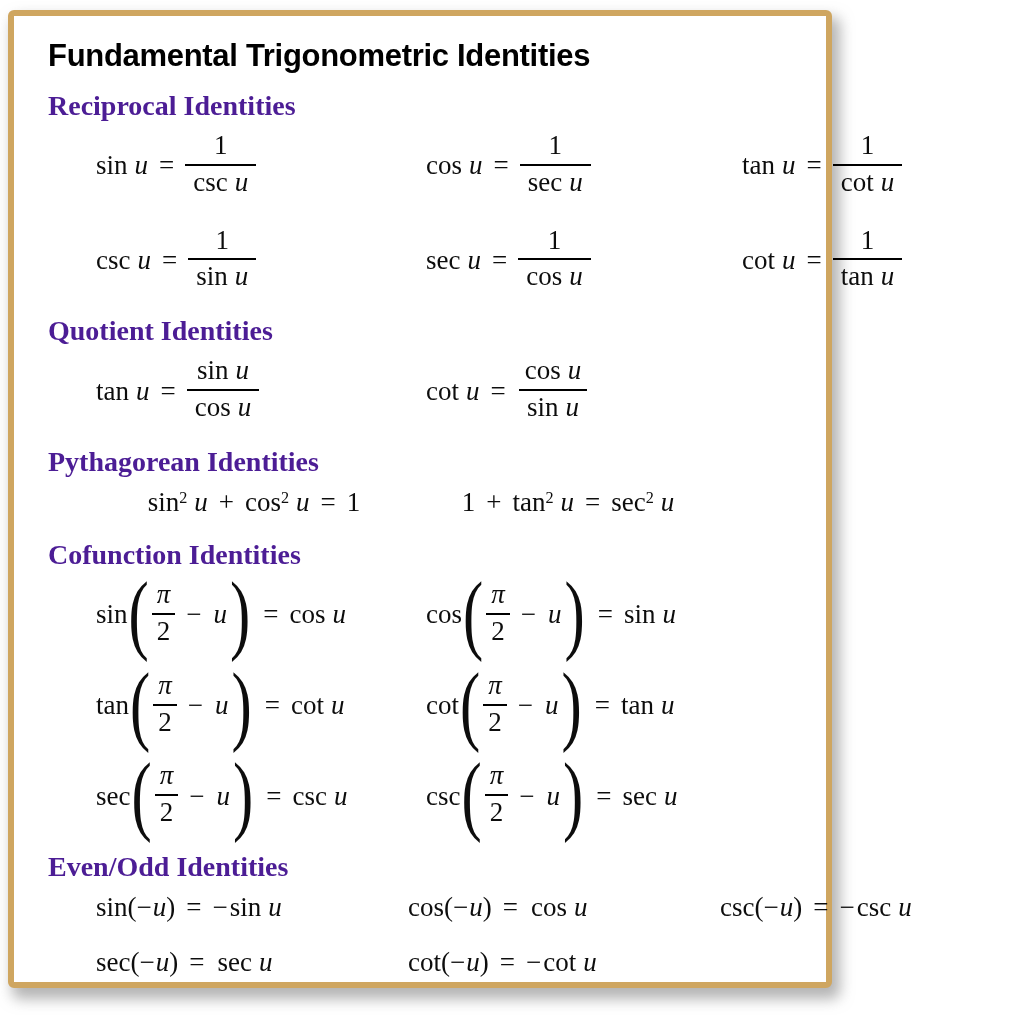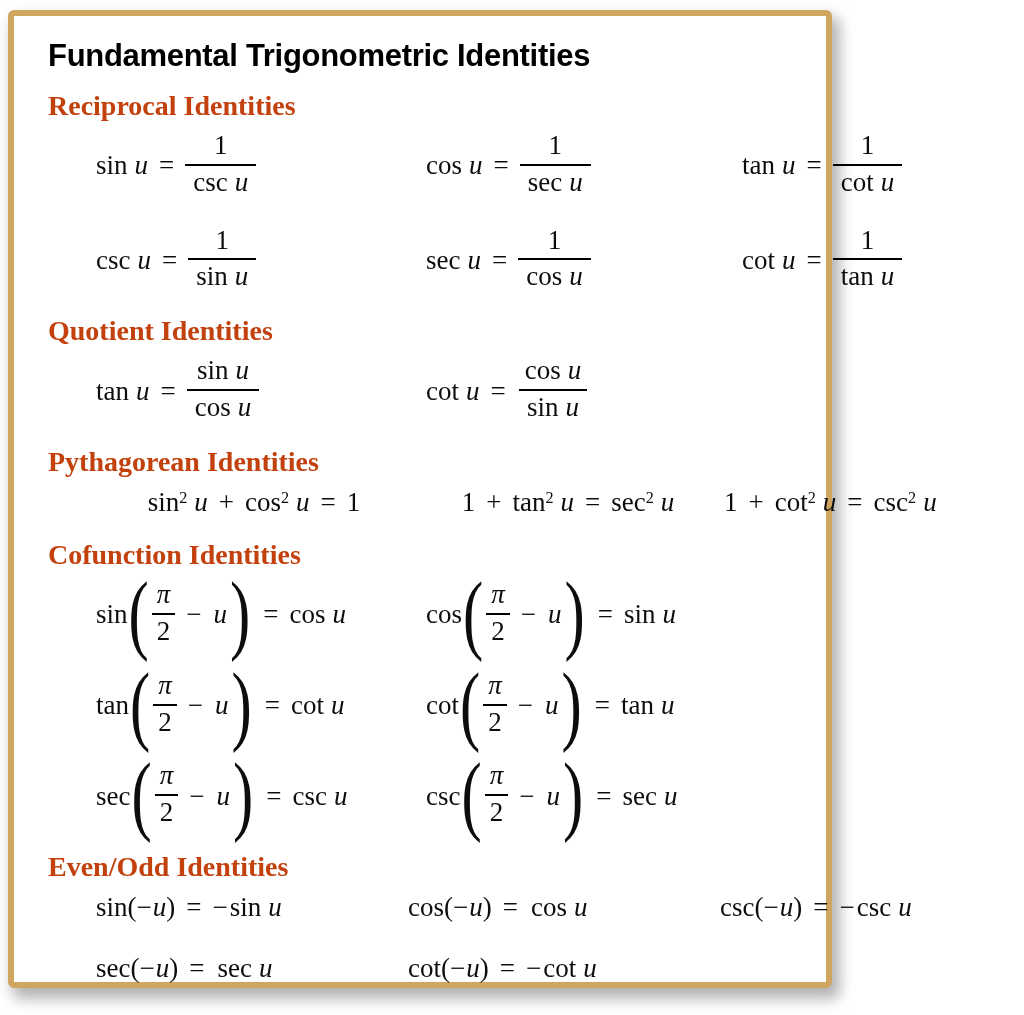--- a/index.html
+++ b/index.html
@@ -4,28 +4,28 @@
 <style>
   html,body { margin:0; padding:0; background:#ffffff; }
   .stage { position:relative; width:1024px; height:1015px; background:#fff; overflow:hidden;
            font-family:"Liberation Serif", serif; color:#0d0d0d; }
   .frame { position:absolute; left:8px; top:10px; width:824px; height:978px; box-sizing:border-box;
            background:#fff; border:6px solid var(--frame_border,#cfa660); border-radius:6px;
            box-shadow:6px 9px 14px 2px rgba(118,118,118,.55);
            padding:22px 34px 10px 34px; }
   h1.title { margin:0 0 16px 0; font:700 31px/1.15 "Liberation Sans", sans-serif;
              letter-spacing:-0.3px; color:#000; }
-  .sec h2 { font:700 28px/1.15 "Liberation Serif", serif; color:#c2410c; margin:20px 0 8px 0; }
+  .sec h2 { font:700 28px/1.15 "Liberation Serif", serif; color:#4c1d95; margin:20px 0 8px 0; }
   .sec.first h2 { margin-top:2px; }
   .eqs { margin-left:48px; display:grid; align-items:center; }
   .cols3 { grid-template-columns:330px 316px auto; row-gap:24px; }
   .cols2 { grid-template-columns:330px auto; row-gap:24px; }
   .pygrid { grid-template-columns:316px 312px auto;text-align:center; }
   .cofgrid { grid-template-columns:330px auto; row-gap:20px; }
-  .eogrid { grid-template-columns:312px 312px auto; row-gap:28px; }
+  .eogrid { grid-template-columns:312px 312px auto; row-gap:22px; }
   .eq { display:flex; align-items:center; font:27px/1.2 "Liberation Serif", serif; white-space:nowrap; }
   .eqline { font:27px/1.2 "Liberation Serif", serif; white-space:nowrap; }
   .var { font-style:italic; margin-left:7px; }
   .var.tight { margin-left:1px; }
   .rel { margin:0 11px; }
   .op { margin:0 11px; }
   .sup { font-size:.6em; vertical-align:.52em; }
   .rsign { margin-right:2px; }
   .frac { display:inline-flex; flex-direction:column; align-items:center; line-height:1.18; }
   .frac .num, .frac .den { display:inline-flex; justify-content:center; padding:0 8px 2px 8px; }
@@ -174,23 +174,20 @@
    <div class="eqs pygrid">
 
     <div class="eqline">
       <span class="fn">sin</span><span class="sup">2</span><span class="var">u</span><span class="op">+</span><span class="fn">cos</span><span class="sup">2</span><span class="var">u</span><span class="rel">=</span><span>1</span>
     </div>
 
     <div class="eqline">
       <span>1</span><span class="op">+</span><span class="fn">tan</span><span class="sup">2</span><span class="var">u</span><span class="rel">=</span><span class="fn">sec</span><span class="sup">2</span><span class="var">u</span>
     </div>
 
-    <div class="eqline">
-      <span>1</span><span class="op">+</span><span class="fn">cot</span><span class="sup">2</span><span class="var">u</span><span class="rel">=</span><span class="fn">csc</span><span class="sup">2</span><span class="var">u</span>
-    </div>
 
    </div>
   </div>
 
   <div class="sec">
    <h2>Cofunction Identities</h2>
    <div class="eqs cofgrid">
 
     <div class="eq">
       <span class="fn">sin</span>

